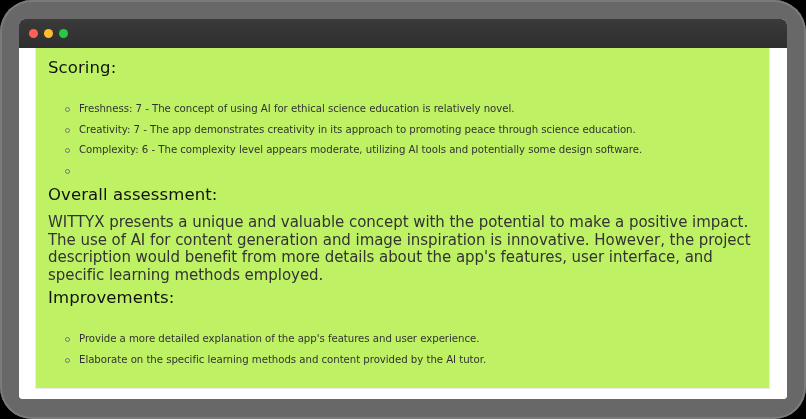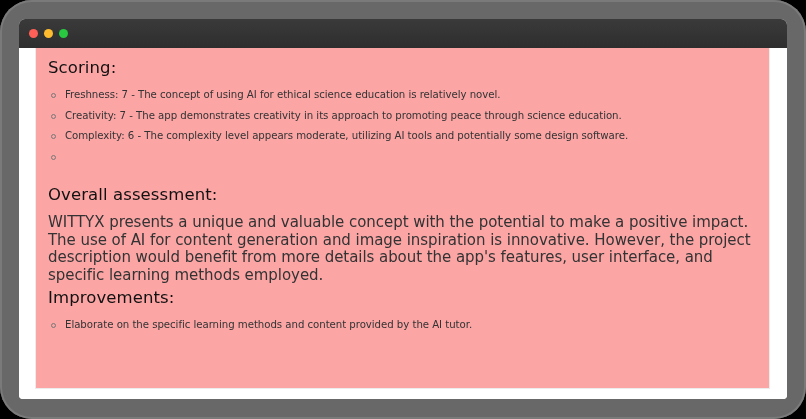--- a/index.html
+++ b/index.html
@@ -7,27 +7,27 @@
          font-family: "DejaVu Sans", sans-serif; }
   .frame { position:absolute; left:0; top:0; width:806px; height:419px; background:#686868;
            border-radius:32px; box-shadow: inset 0 0 0 2px #7a7a7a; }
   .window { position:absolute; left:19px; top:19px; width:768px; height:380px; border-radius:6px 6px 4px 4px; overflow:hidden; background:#fff; }
   .titlebar { position:absolute; left:0; top:0; width:100%; height:29px; background:linear-gradient(#3a3a3a,#2e2e2e); }
   .dot { position:absolute; top:10px; width:9px; height:9px; border-radius:50%; }
   .dot.red { left:10px; background:#fe5f57; }
   .dot.yellow { left:25px; background:#febc2e; }
   .dot.green { left:40px; background:#28c840; }
   .content { position:absolute; left:0; top:29px; width:100%; height:351px; background:#fff; }
-  .card { position:absolute; left:16px; top:0; width:733px; height:340px; border:1px solid #ececec; border-top:none; background:#fca5a5; }
+  .card { position:absolute; left:16px; top:0; width:733px; height:340px; border:1px solid #ececec; border-top:none; background:#bef264; }
   .inner { position:absolute; left:12px; top:0; width:715px; }
   h2 { margin:0; font-family:"DejaVu Sans", sans-serif; font-weight:normal; font-size:16.5px; color:#111; letter-spacing:0.1px; }
   .h-scoring { position:absolute; top:10px; }
   .h-overall { position:absolute; top:137px; }
   .h-improve { position:absolute; top:240px; }
-  ul { list-style:none; margin:2px; padding:0; position:absolute; left:0; }
+  ul { list-style:none; margin:16px; padding:0; position:absolute; left:0; }
   li { position:relative; padding-left:15px; font-size:10.2px; color:#333; height:20.5px; line-height:14px; white-space:nowrap; letter-spacing:-0.05px; }
   li .bullet { position:absolute; left:1px; top:5px; width:3px; height:3px; border:1px solid #777; border-radius:50%; }
   .list-scoring { top:38px; }
   .list-improve { top:268px; }
   p.assess { position:absolute; top:166px; left:0; margin:0; width:715px; font-size:15px; line-height:17.5px; color:#333; letter-spacing:-0.05px; }
 </style>
 </head>
 <body>
 
 <div class="frame"></div>
@@ -46,18 +46,19 @@
           <li><span class="bullet"></span><span>Creativity: 7 - The app demonstrates creativity in its approach to promoting peace through science education.</span></li>
           <li><span class="bullet"></span><span>Complexity: 6 - The complexity level appears moderate, utilizing AI tools and potentially some design software.</span></li>
           <li><span class="bullet"></span></li>
         </ul>
 
         <h2 class="h-overall">Overall assessment:</h2>
         <p class="assess">WITTYX presents a unique and valuable concept with the potential to make a positive impact. The use of AI for content generation and image inspiration is innovative. However, the project description would benefit from more details about the app's features, user interface, and specific learning methods employed.</p>
 
         <h2 class="h-improve">Improvements:</h2>
         <ul class="list-improve">
+          <li><span class="bullet"></span><span>Provide a more detailed explanation of the app's features and user experience.</span></li>
           <li><span class="bullet"></span><span>Elaborate on the specific learning methods and content provided by the AI tutor.</span></li>
         </ul>
       </div>
     </div>
   </div>
 </div>
 
 </body></html>

